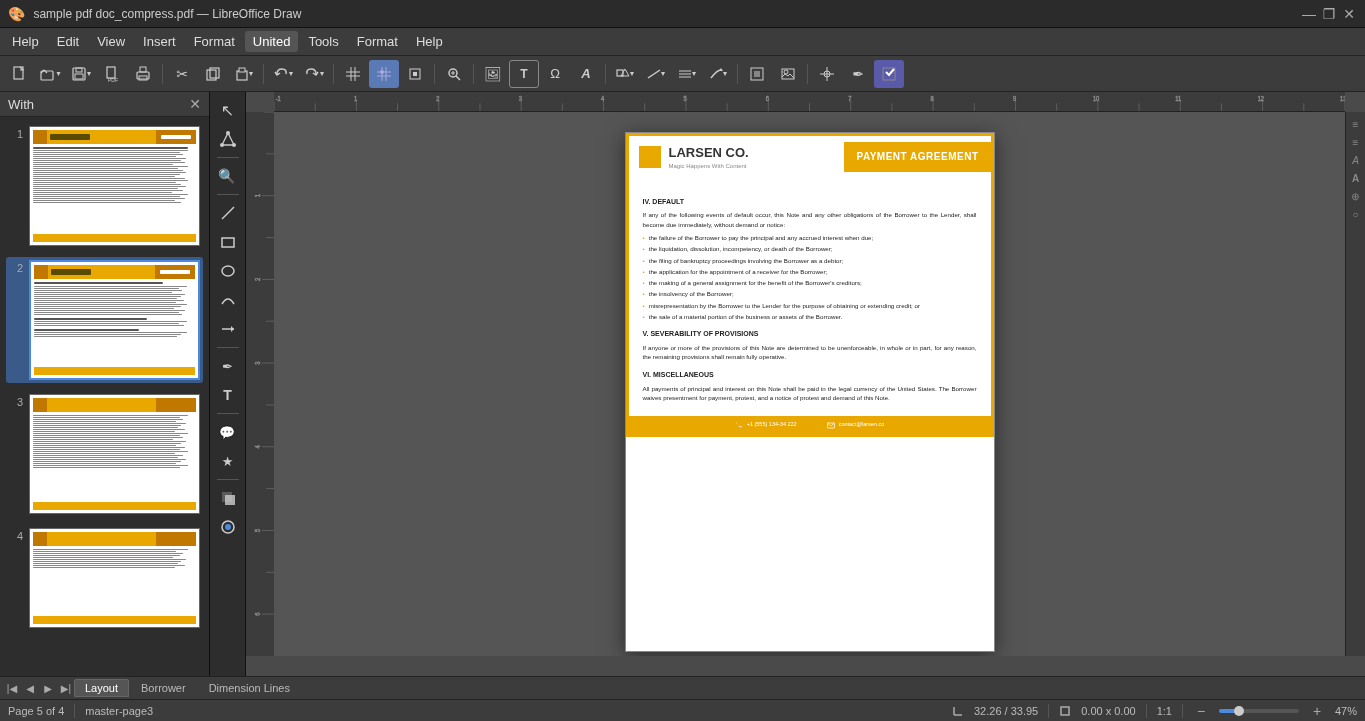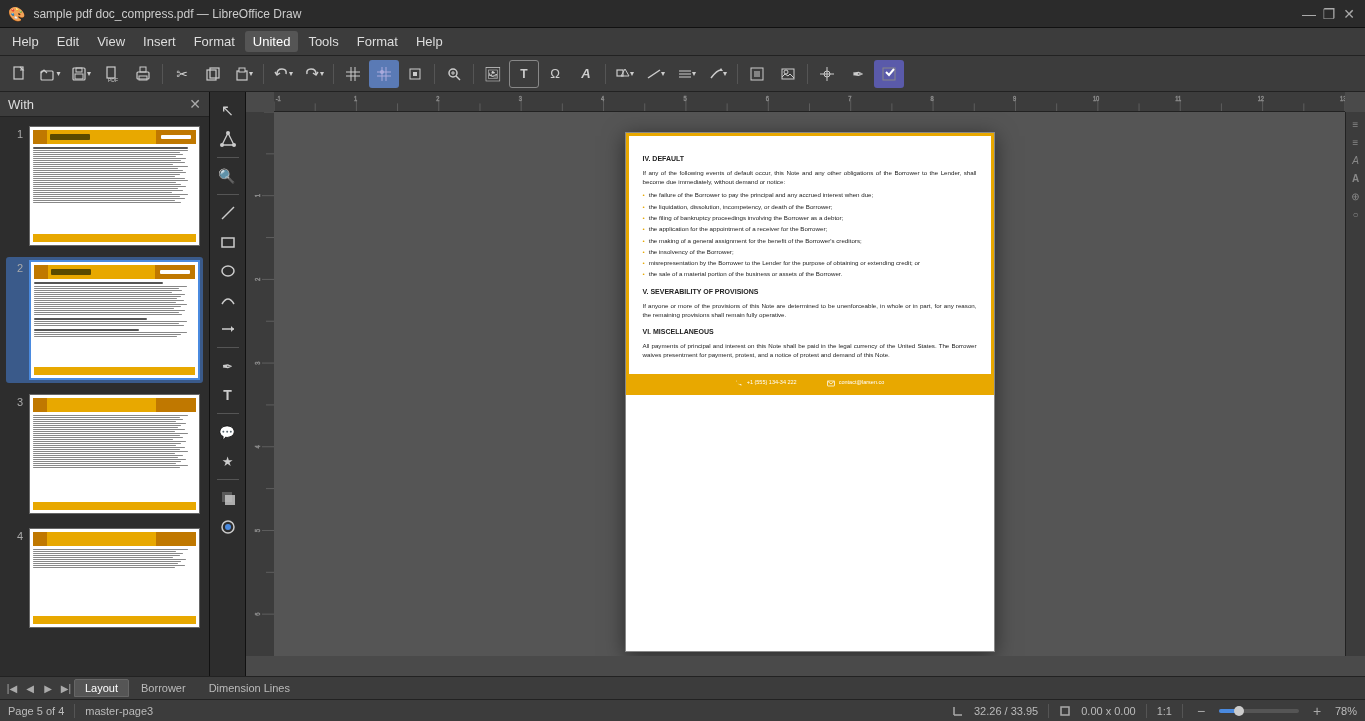--- a/index.html
+++ b/index.html
@@ -854,20 +854,30 @@
       </svg>
     </div>
 
     <div id="doc-canvas">
       <div id="doc-inner">
 
         <div id="page-doc">
 
           <div class="doc-header">
             <div class="doc-header-inner">
+              <div class="doc-logo-area">
+                <div class="doc-logo-square"></div>
+                <div>
+                  <div style="font-weight:bold;font-size:13px;color:#333;">LARSEN CO.</div>
+                  <div style="font-size:6px;color:#888;">Magic Happens With Content</div>
+                </div>
+              </div>
+              <div class="doc-title-box">
+                <span>PAYMENT AGREEMENT</span>
+              </div>
             </div>
           </div>
 
           <div class="doc-body">
             <div class="doc-section-title">IV. DEFAULT</div>
             <div class="doc-paragraph">If any of the following events of default occur, this Note and any other obligations of the Borrower to the Lender, shall become due immediately, without demand or notice:</div>
 
             <ul class="doc-bullet-list" style="list-style:none;padding-left:0;">
               <li class="doc-bullet-item">
                 <span class="doc-bullet-marker">•</span>
@@ -981,15 +991,15 @@
     <div class="bb-sep"></div>
     <span>1:1</span>
     <div class="bb-sep"></div>
 
     <button class="nav-btn" style="font-size:14px;color:#aaa;">−</button>
     <div style="width:80px;height:4px;background:#555;border-radius:2px;position:relative;">
       <div style="width:25%;height:100%;background:#4a8adf;border-radius:2px;position:absolute;left:0;"></div>
       <div style="width:10px;height:10px;background:#ccc;border-radius:50%;position:absolute;left:calc(25% - 5px);top:-3px;"></div>
     </div>
     <button class="nav-btn" style="font-size:14px;color:#aaa;">+</button>
-    <span>78%</span>
+    <span>47%</span>
   </div>
 </div>
 
 </body></html>

